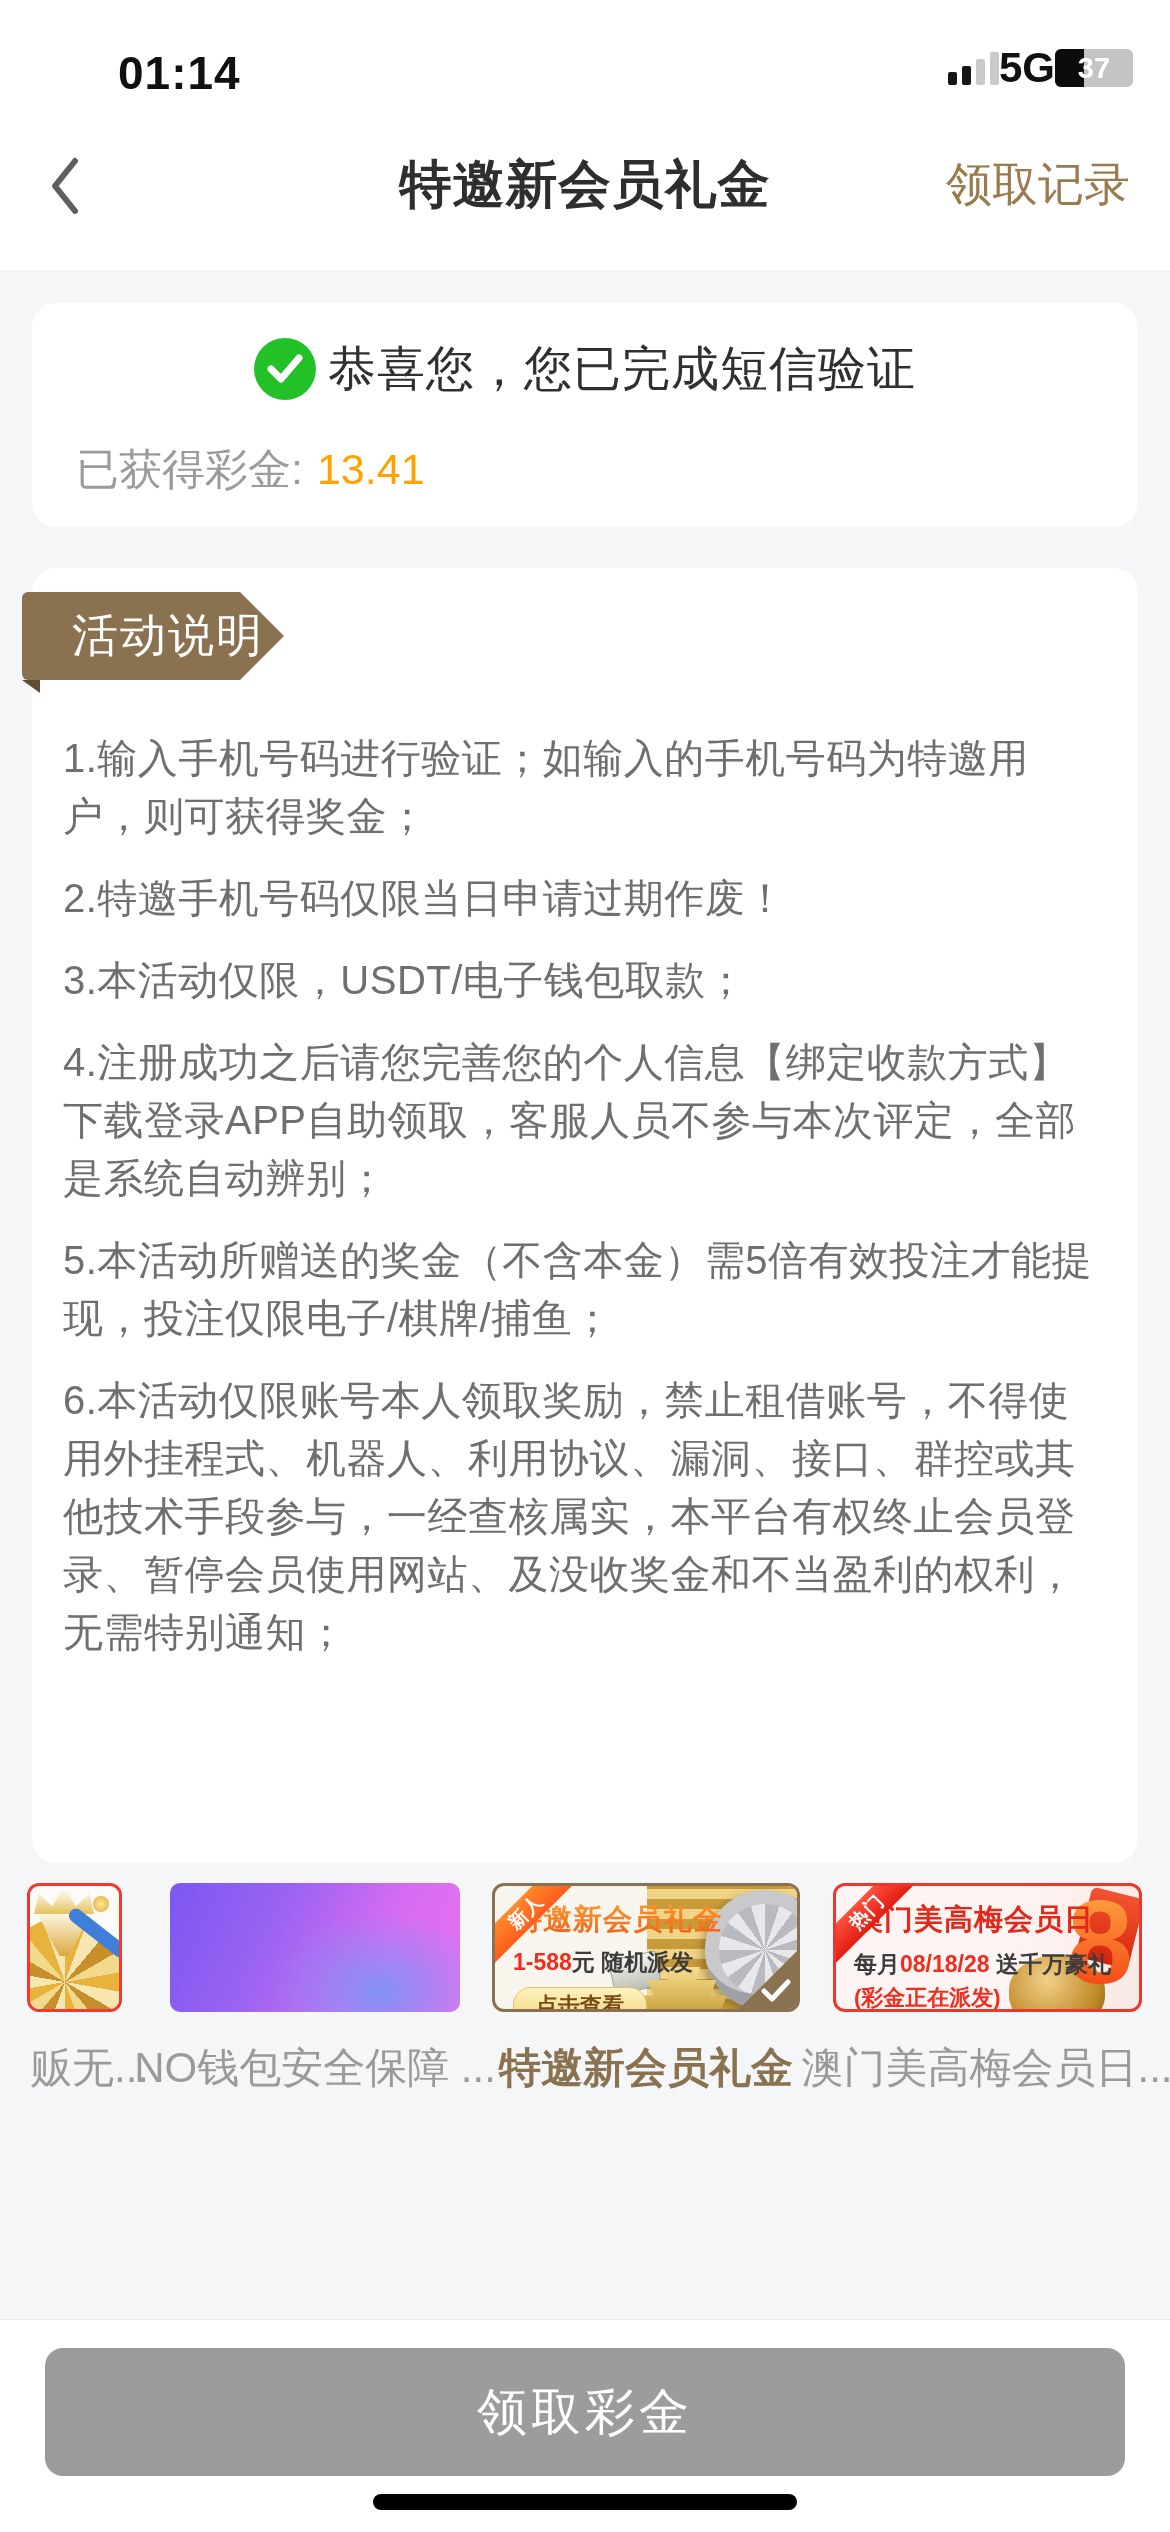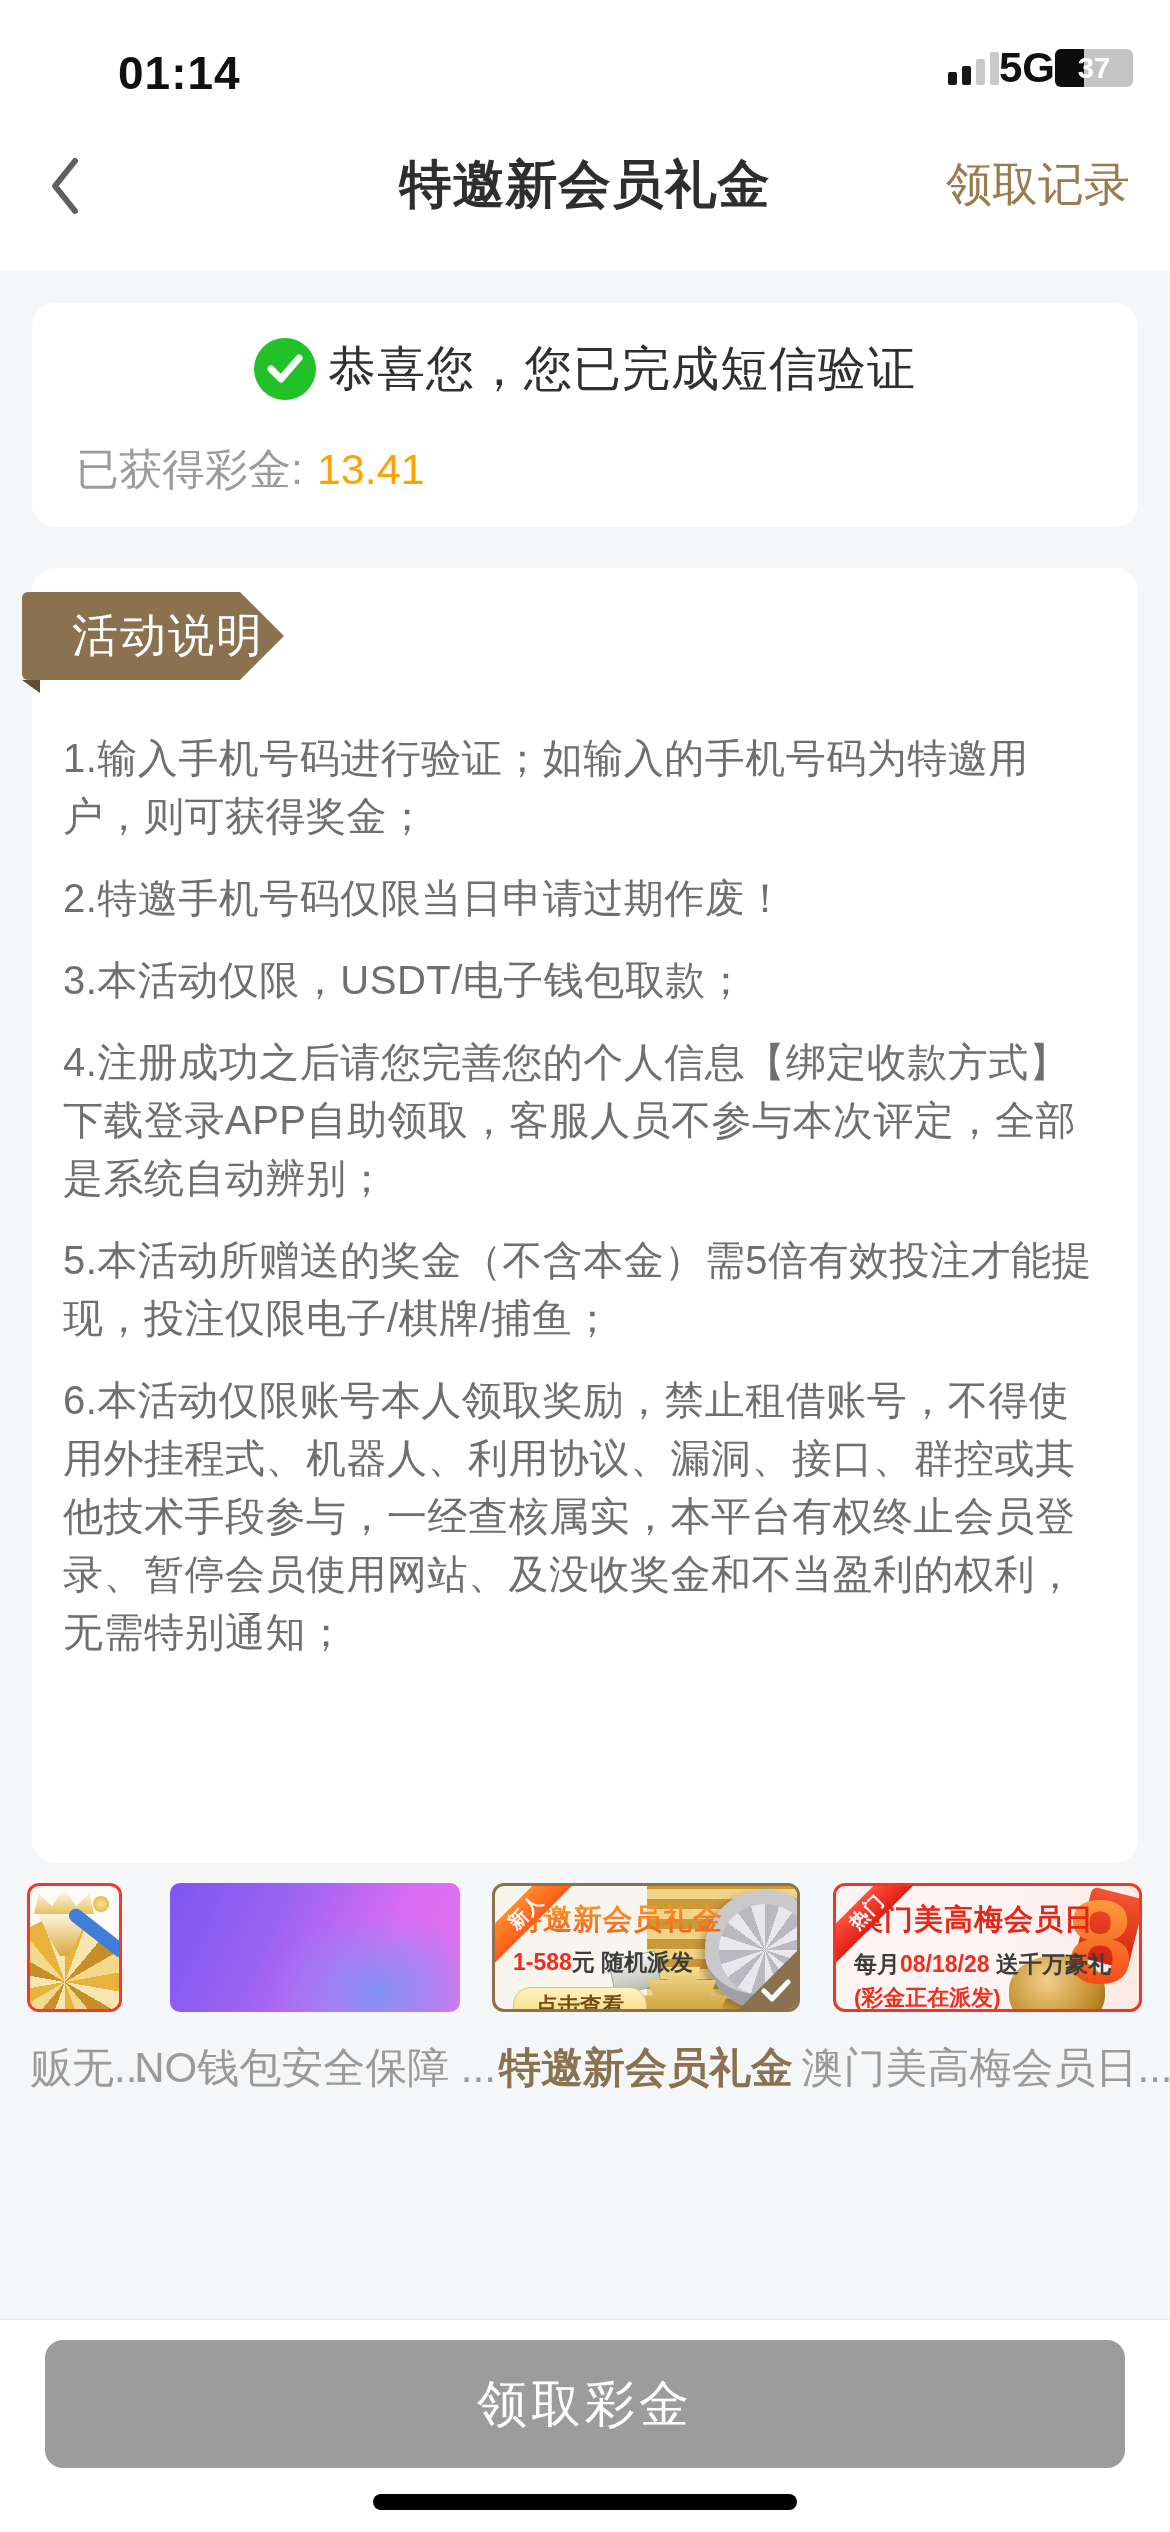--- a/index.html
+++ b/index.html
@@ -114,21 +114,21 @@
 
   .captions{position:absolute;left:0;top:2036px;width:1170px;height:64px;}
   .cap{position:absolute;top:0;height:64px;display:flex;align-items:center;font-size:42px;color:#9a9a9a;white-space:nowrap;}
   .cap1{left:30px;width:150px;}
   .cap2{left:170px;width:290px;justify-content:center;}
   .cap3{left:492px;width:308px;justify-content:center;color:#8a7150;font-weight:600;}
   .cap4{left:822px;width:330px;justify-content:center;}
 
   
   .footer{position:absolute;left:0;top:2320px;width:1170px;height:212px;background:#ffffff;box-shadow:0 -1px 0 #ebebeb;}
-  .claim-btn{position:absolute;left:45px;top:20px;width:1080px;height:128px;border:none;border-radius:18px;
+  .claim-btn{position:absolute;left:45px;top:28px;width:1080px;height:128px;border:none;border-radius:18px;
       background:#9c9c9c;color:#ffffff;font-size:50px;letter-spacing:4px;font-family:inherit;}
   .home-indicator{position:absolute;left:373px;bottom:22px;width:424px;height:16px;border-radius:8px;background:#000000;}
 </style>
 </head>
 <body>
 
 <div class="screen">
   <div class="page-bg"></div>
 
   <div class="statusbar">

